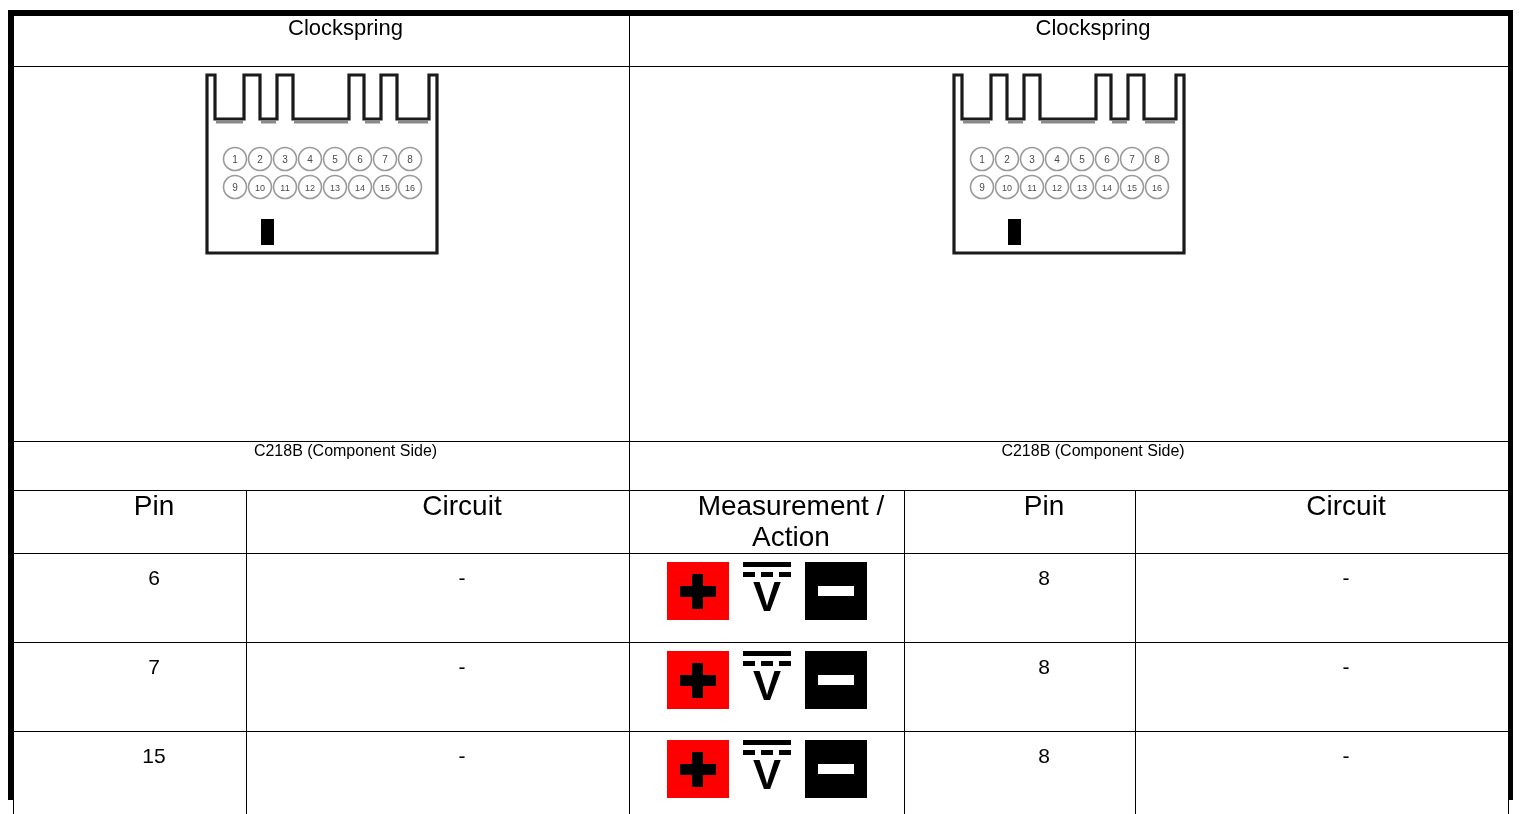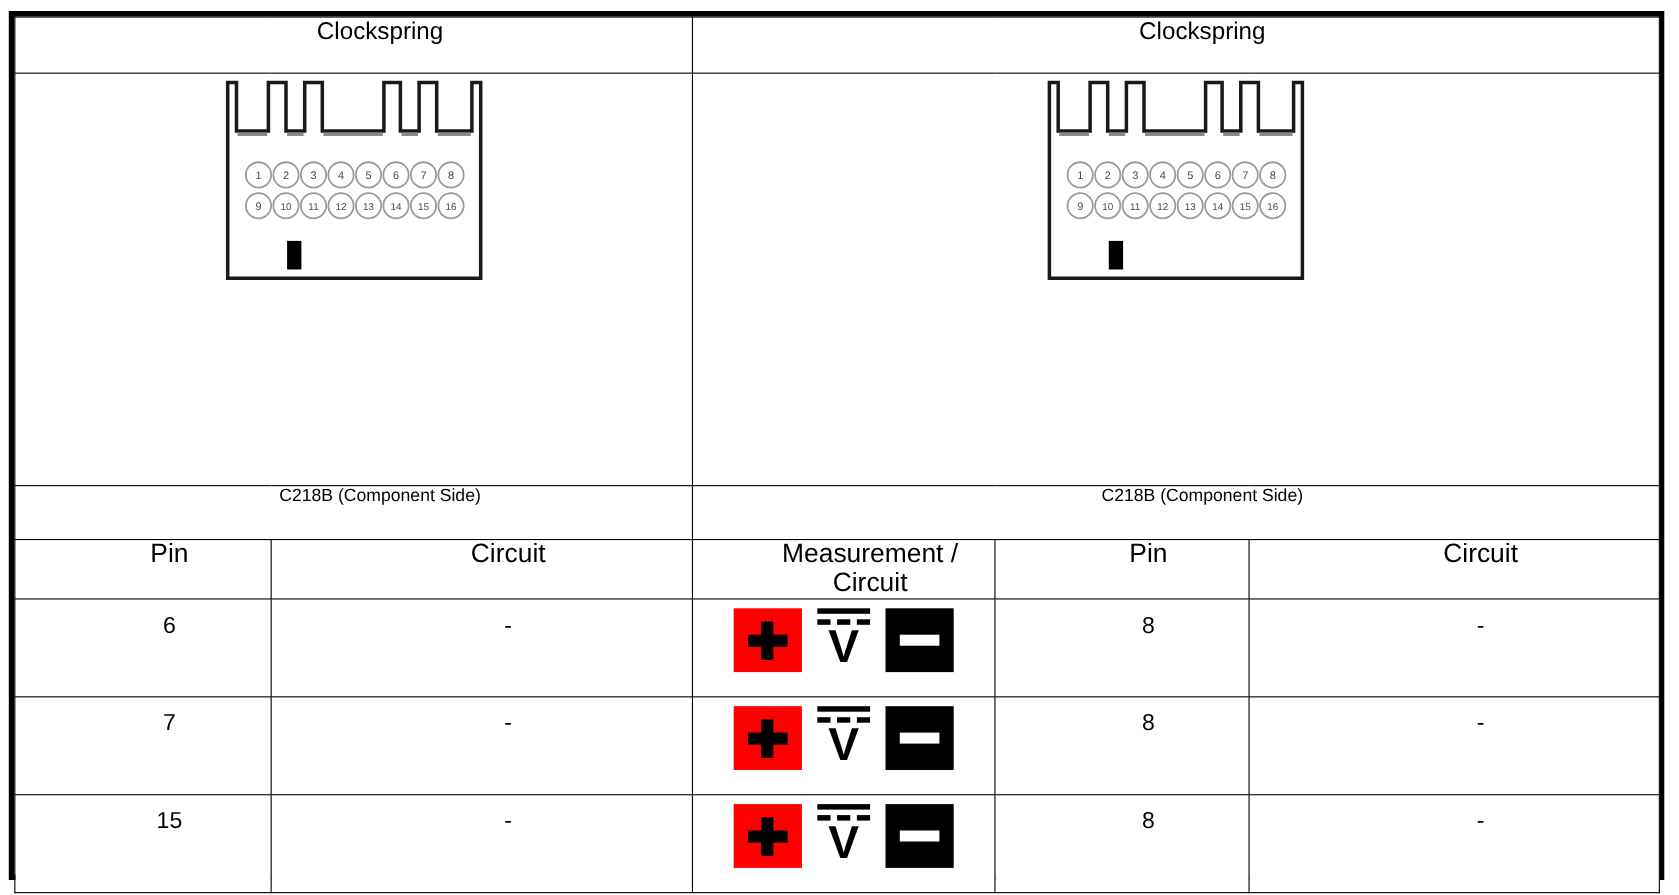--- a/index.html
+++ b/index.html
@@ -70,21 +70,21 @@
     height: 48px;
     vertical-align: middle;
   }
   .side-cell .ctext { font-size: 16px; }
 
   
   .hdr-cell {
     height: 48px;
     vertical-align: middle;
   }
-  .hdr-cell .ctext { font-size: 24px; }
+  .hdr-cell .ctext { font-size: 28px; }
 
   
   .body-cell {
     height: 88px;
     vertical-align: top;
   }
   .body-cell .ctext {
     padding-top: 12px;
     font-size: 21px;
   }
@@ -310,21 +310,21 @@
     </tr>
 
     <tr>
       <td class="hdr-cell">
         <div class="ctext">Pin</div>
       </td>
       <td class="hdr-cell">
         <div class="ctext">Circuit</div>
       </td>
       <td class="hdr-cell">
-        <div class="ctext">Measurement / Circuit</div>
+        <div class="ctext">Measurement / Action</div>
       </td>
       <td class="hdr-cell">
         <div class="ctext">Pin</div>
       </td>
       <td class="hdr-cell">
         <div class="ctext">Circuit</div>
       </td>
     </tr>
 
     <tr>

